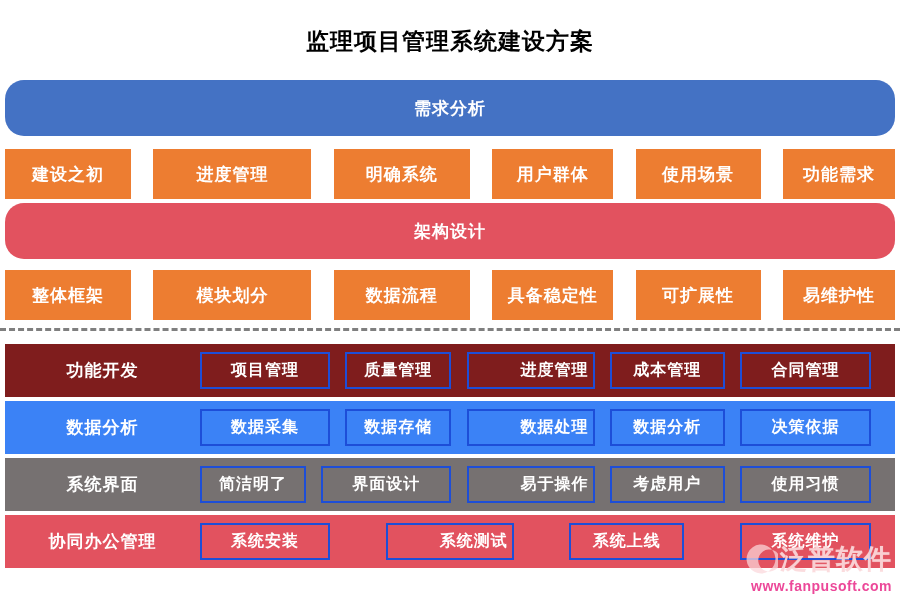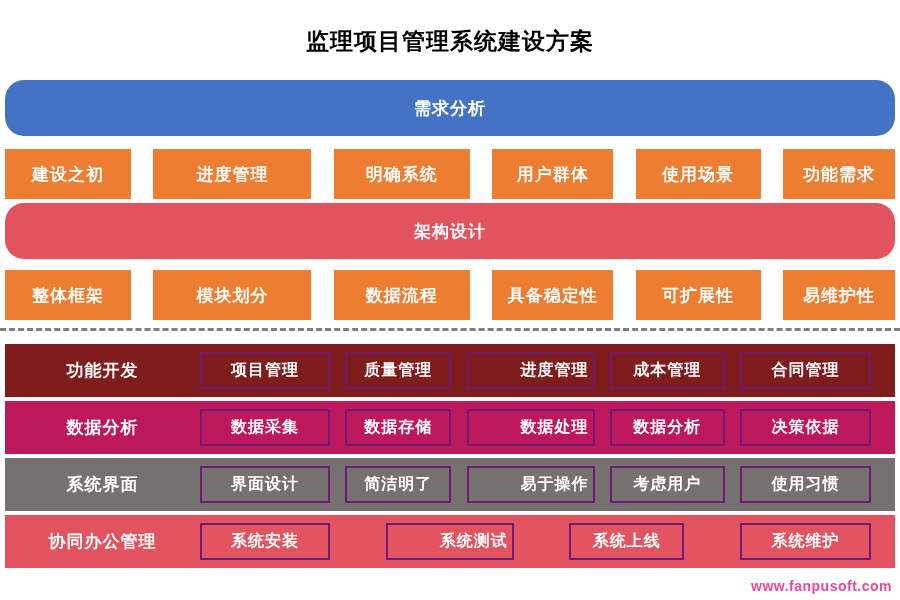--- a/index.html
+++ b/index.html
@@ -64,32 +64,32 @@
     text-align: center;
     font-size: 17px; font-weight: bold; letter-spacing: 1px;
     flex: none;
   }
   .band-items {
     flex: 1;
     display: flex; justify-content: space-between;
     margin-right: 24px;
   }
   .cell {
-    border: 2px solid #701a75;
+    border: 2px solid #1d4ed8;
     height: 37px;
     display: flex; align-items: center; justify-content: center;
     font-size: 16px; font-weight: bold; letter-spacing: 1px;
     color: #fff;
   }
   .cell.c1 { width: 130px; } .cell.c2 { width: 106px; }
   .cell.c3 { width: 128px; padding-left: 48px; } .cell.c4 { width: 115px; }
   .cell.c5 { width: 131px; }
 
   .band-funcdev { background: #7f1d1d; }
-  .band-data    { background: #be185d; justify-content: space-between; }
+  .band-data    { background: #3b82f6; justify-content: space-between; }
   .band-ui      { background: #767171; }
   .band-collab  { background: #E2525F; }
 
   .watermark {
     position: absolute;
     right: 8px; bottom: 6px;
     text-align: right;
     pointer-events: none;
   }
   .wm-top { display: flex; align-items: center; justify-content: flex-end; }
@@ -156,35 +156,42 @@
       <div class="cell c2">数据存储</div>
       <div class="cell c3">数据处理</div>
       <div class="cell c4">数据分析</div>
       <div class="cell c5">决策依据</div>
     </div>
   </div>
 
   <div class="band band-ui">
     <div class="band-label">系统界面</div>
     <div class="band-items">
+      <div class="cell c2">简洁明了</div>
       <div class="cell c1">界面设计</div>
-      <div class="cell c2">简洁明了</div>
       <div class="cell c3">易于操作</div>
       <div class="cell c4">考虑用户</div>
       <div class="cell c5">使用习惯</div>
     </div>
   </div>
 
   <div class="band band-collab">
     <div class="band-label">协同办公管理</div>
     <div class="band-items">
       <div class="cell c1">系统安装</div>
       <div class="cell c3">系统测试</div>
       <div class="cell c4">系统上线</div>
       <div class="cell c5">系统维护</div>
     </div>
   </div>
 
   <div class="watermark">
+    <div class="wm-top">
+      <svg class="wm-logo" viewBox="0 0 40 40">
+        <path fill-rule="evenodd" fill="rgba(250,215,218,0.85)" d="M20 3 a17 17 0 1 0 0.001 0 Z M27 14 a13 13 0 1 1 -0.001 0 Z" transform="rotate(-35 20 20)"></path>
+        <circle cx="27" cy="13" r="11" fill="#fff" opacity="0"></circle>
+      </svg>
+      <span class="wm-brand">泛普软件</span>
+    </div>
     <div class="wm-url">www.fanpusoft.com</div>
   </div>
 
 </div>
 
 </body></html>

